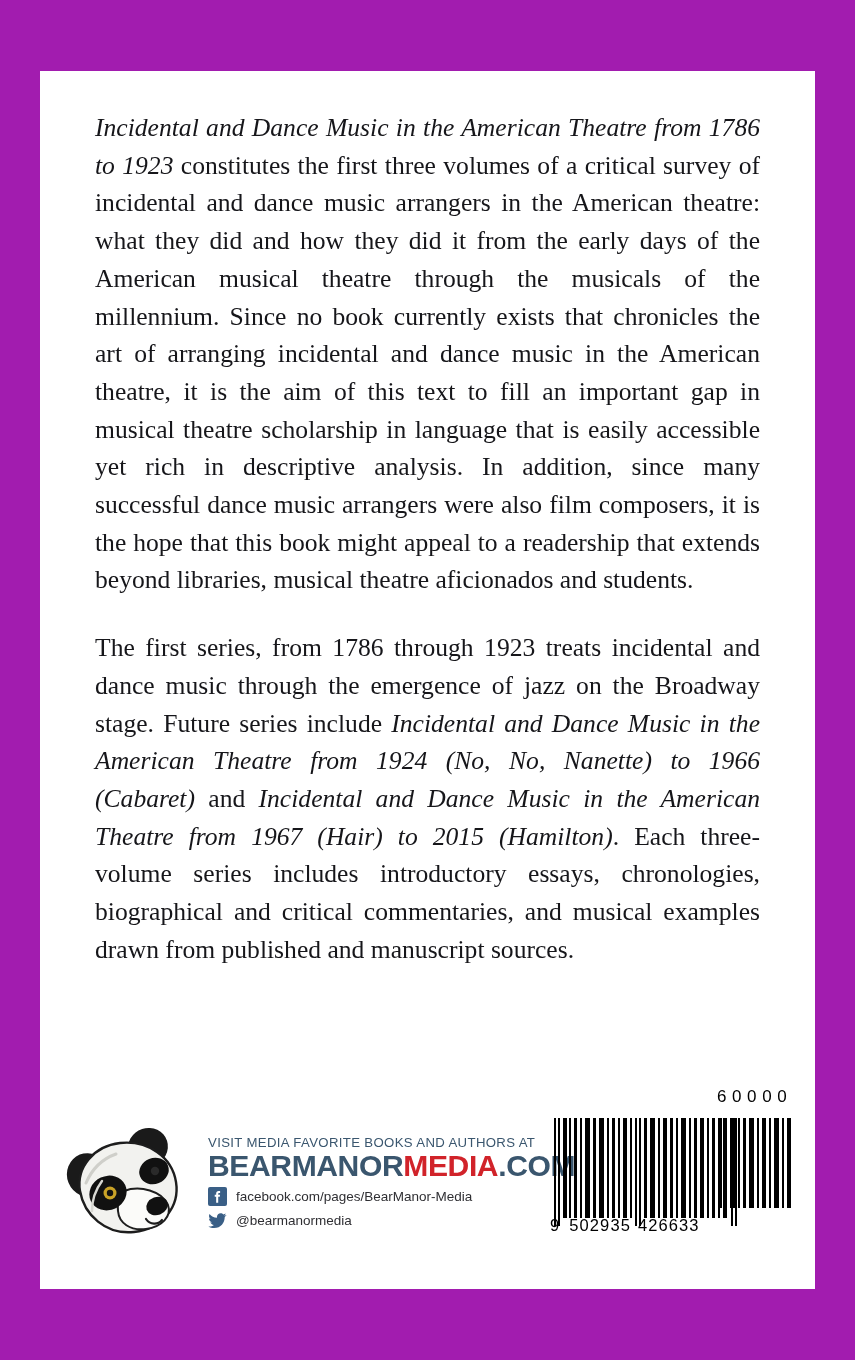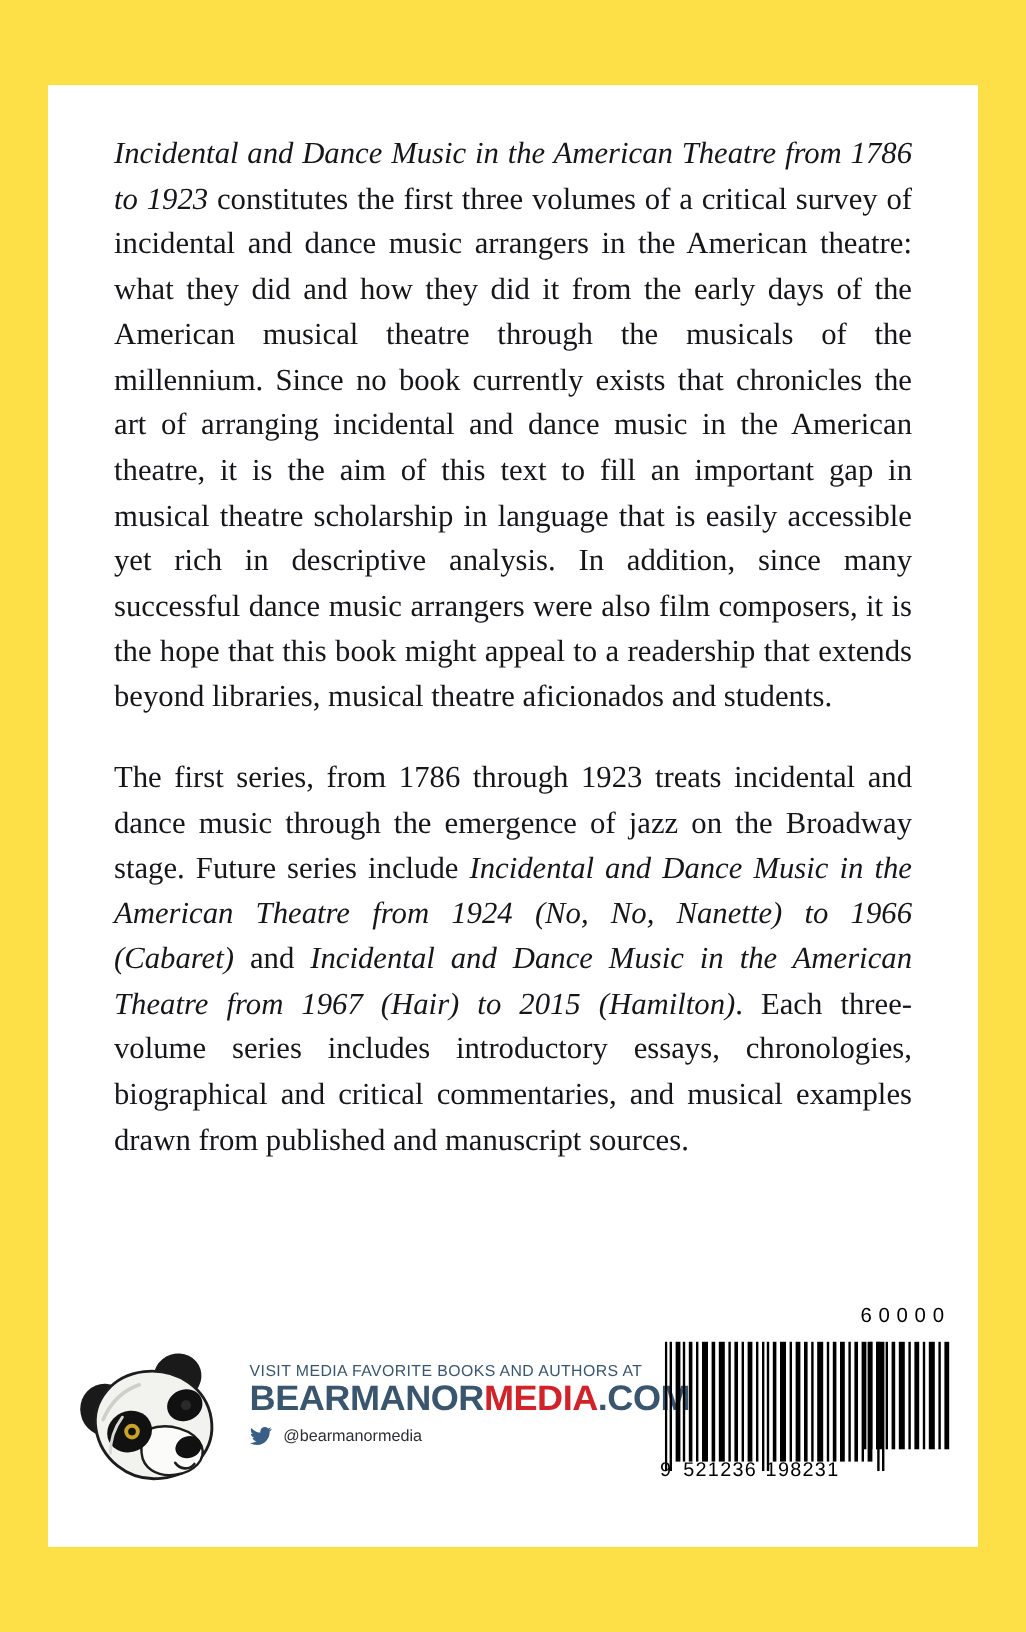--- a/index.html
+++ b/index.html
@@ -12,21 +12,21 @@
     background: #ce2530;
     font-family: "Liberation Serif", serif;
     overflow: hidden;
   }
 
   .cover {
     position: absolute;
     left: 0; top: 0;
     width: 855px;
     height: 1360px;
-    background: #fde047;
+    background: #a21caf;
   }
 
   .panel {
     position: absolute;
     left: 40px;
     top: 71px;
     width: 775px;
     height: 1218px;
     background: #ffffff;
   }
@@ -109,21 +109,21 @@
   .brand .b1 { color: #3a566e; }
   .brand .b2 { color: #d1232a; }
   .brand .b3 { color: #3a566e; }
 
   .social-row {
     display: flex;
     align-items: center;
     margin-top: 5px;
     height: 21px;
   }
-  .social-row + .social-row { margin-top: 3px; justify-content: center; }
+  .social-row + .social-row { margin-top: 3px; }
 
   .social-icon {
     width: 19px;
     height: 19px;
     flex: 0 0 19px;
     margin-right: 9px;
     display: block;
   }
 
   .social-text {
@@ -220,20 +220,27 @@
           <path d="M84 100 C88 106 96 106 100 101" fill="none" stroke="#1d1d1d" stroke-width="2.2" stroke-linecap="round"></path>
 
           <path d="M24 64 C30 50 40 40 54 35" fill="none" stroke="#cfcfca" stroke-width="3" stroke-linecap="round"></path>
           <path d="M30 92 C30 80 34 70 40 62" fill="none" stroke="#d8d8d3" stroke-width="2.4" stroke-linecap="round"></path>
         </svg>
 
         <div class="pub-text">
           <div class="visit-line">VISIT MEDIA FAVORITE BOOKS AND AUTHORS AT</div>
           <div class="brand"><span class="b1">BEARMANOR</span><span class="b2">MEDIA</span><span class="b3">.COM</span></div>
 
+          <div class="social-row">
+            <svg class="social-icon" viewBox="0 0 24 24" aria-hidden="true">
+              <rect x="0" y="0" width="24" height="24" rx="2.5" fill="#3a5f86"></rect>
+              <path d="M15.3 7.6h-1.6c-.5 0-.8.3-.8.8v1.5h2.3l-.3 2.4h-2V20h-2.6v-7.7H8.5V9.9h1.8V8.2c0-1.9 1.1-3.1 3.1-3.1h1.9v2.5z" fill="#ffffff"></path>
+            </svg>
+            <span class="social-text">facebook.com/pages/BearManor-Media</span>
+          </div>
 
           <div class="social-row">
             <svg class="social-icon" viewBox="0 0 24 24" aria-hidden="true">
               <path d="M23 4.9c-.8.4-1.7.6-2.6.8 1-.6 1.7-1.5 2-2.6-.9.5-1.9.9-3 1.2C18.6 3.4 17.4 2.8 16 2.8c-2.6 0-4.7 2.1-4.7 4.7 0 .4 0 .7.1 1.1C7.5 8.4 4.1 6.6 1.9 3.8c-.4.7-.6 1.5-.6 2.4 0 1.6.8 3.1 2.1 3.9-.8 0-1.5-.2-2.1-.6v.1c0 2.3 1.6 4.2 3.8 4.6-.4.1-.8.2-1.2.2-.3 0-.6 0-.9-.1.6 1.9 2.3 3.2 4.4 3.3-1.6 1.3-3.6 2-5.8 2-.4 0-.8 0-1.1-.1 2.1 1.3 4.6 2.1 7.2 2.1 8.7 0 13.4-7.2 13.4-13.4v-.6c.9-.7 1.7-1.5 2.3-2.4z" fill="#3a5f86"></path>
             </svg>
             <span class="social-text">@bearmanormedia</span>
           </div>
         </div>
       </div>
 
@@ -287,18 +294,18 @@
             <rect x="29" y="0" width="5" height="90"></rect>
             <rect x="37" y="0" width="2" height="90"></rect>
             <rect x="42" y="0" width="4" height="90"></rect>
             <rect x="49" y="0" width="2" height="90"></rect>
             <rect x="54" y="0" width="5" height="90"></rect>
             <rect x="62" y="0" width="2" height="90"></rect>
             <rect x="67" y="0" width="4" height="90"></rect>
           </g>
         </svg>
 
-        <div class="isbn-digits"><span class="lead">9</span><span class="grp">521236</span><span>198231</span></div>
+        <div class="isbn-digits"><span class="lead">9</span><span class="grp">502935</span><span>426633</span></div>
       </div>
 
     </div>
   </div>
 </div>
 
 </body></html>

